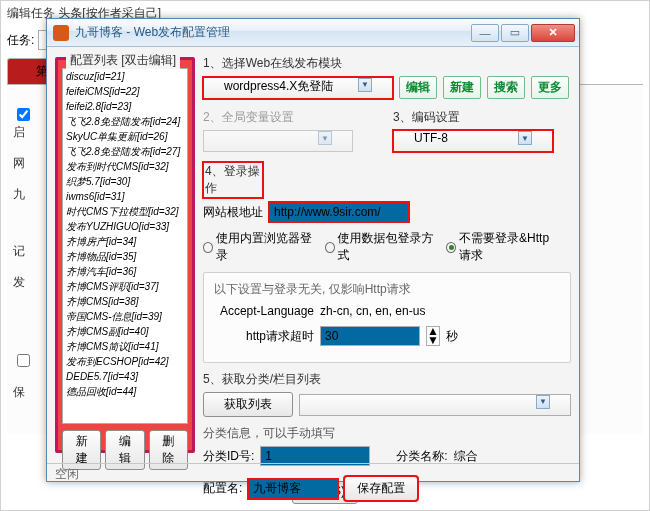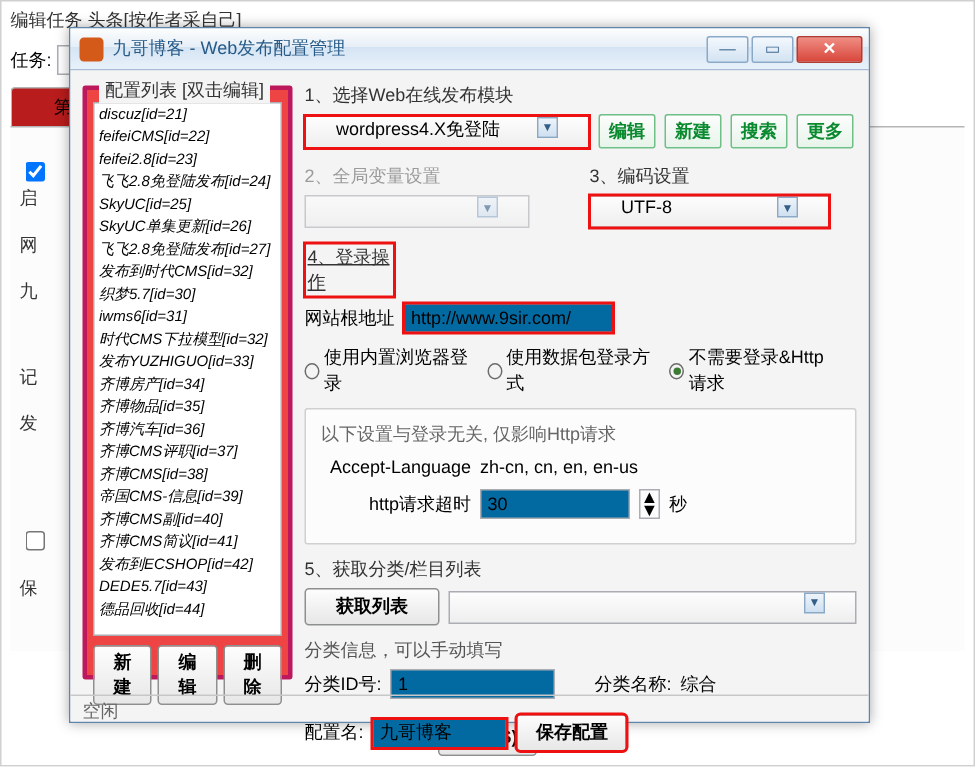--- a/index.html
+++ b/index.html
@@ -13,21 +13,21 @@
   .tab-strip { display:flex; gap:2px; padding:0 6px; margin-top:4px;}
   .tab { border:1px solid #b5b5b5; border-bottom:none; background:#b91c1c; padding:4px 28px; border-radius:3px 3px 0 0; }
   .panel-edge { border-top:1px solid #b5b5b5; margin:0 6px; height:350px; background:#fcfcfc; }
   .left-col { position:absolute; left:12px; top:90px; width:28px; }
   .left-col .lbl { margin:14px 0; color:#333; }
 
   .bottom-bar { position:absolute; left:0; right:0; bottom:6px; display:flex; justify-content:flex-end; gap:6px; padding:0 22px; align-items:center;flex-direction:column;}
   .watermark { color:#bbb; font-size:11px; margin-right:4px; }
 
   
-  .btn { background:linear-gradient(#fdfdfd,#e7e7e7); border:1px solid #8e8f8f; border-radius:3px; padding:3px 12px; cursor:pointer;font-weight:bold; }
+  .btn { background:linear-gradient(#fdfdfd,#e7e7e7); border:1px solid #8e8f8f; border-radius:3px; padding:3px 12px; cursor:pointer; }
   .btn-green { color:#0a8a2f; font-weight:bold; border:1px solid #6fbf87; background:linear-gradient(#fdfdfd,#e7f4ea); padding:2px 6px; border-radius:2px; cursor:pointer;}
 
   
   .dialog { position:absolute; left:46px; top:18px; width:534px; height:464px; background:#fff; border:1px solid #5e86ad; box-shadow:0 0 8px rgba(0,0,0,.35); }
   .titlebar { height:28px; background:linear-gradient(#fdfefe,#e6eef7 45%,#d5e4f3 46%,#e8f1fa); border-bottom:1px solid #a7bcd4; display:flex; align-items:center; padding:0 4px 0 6px;}
   .titlebar .ico { width:16px; height:16px; background:#d45a19; border-radius:3px; margin-right:6px;}
   .titlebar .title { color:#265a88; flex:1;}
   .winbtn { width:28px; height:18px; margin-left:2px; border:1px solid #8aa9c7; background:linear-gradient(#f3f8fd,#d3e3f2); border-radius:2px; display:flex; align-items:center; justify-content:center; font-size:11px; color:#416a93; cursor:pointer;}
   .winbtn.close { width:44px; background:linear-gradient(#f08d84,#d9463b); border-color:#b13a31; color:#fff; font-weight:bold;}
   .dlgbody { position:absolute; top:28px; left:0; right:0; bottom:0; background:#f4f4f4; padding:6px; }
@@ -99,21 +99,20 @@
 
   <div class="dlgbody">
 
     <div class="grp leftgroup">
       <span class="grp-title">配置列表    [双击编辑]</span>
       <div class="listbox" id="cfg-list">
           <div class="item">discuz[id=21]</div>
           <div class="item">feifeiCMS[id=22]</div>
           <div class="item">feifei2.8[id=23]</div>
           <div class="item">飞飞2.8免登陆发布[id=24]</div>
-          <div class="item">SkyUC[id=25]</div>
           <div class="item">SkyUC单集更新[id=26]</div>
           <div class="item">飞飞2.8免登陆发布[id=27]</div>
           <div class="item">发布到时代CMS[id=32]</div>
           <div class="item">织梦5.7[id=30]</div>
           <div class="item">iwms6[id=31]</div>
           <div class="item">时代CMS下拉模型[id=32]</div>
           <div class="item">发布YUZHIGUO[id=33]</div>
           <div class="item">齐博房产[id=34]</div>
           <div class="item">齐博物品[id=35]</div>
           <div class="item">齐博汽车[id=36]</div>
@@ -157,21 +156,21 @@
         </div>
         <div class="col">
           <div class="section-label">3、编码设置</div>
           <div class="sel redbox" style="width:160px">
             <span>UTF-8</span>
             <span class="arrow">▼</span>
           </div>
         </div>
       </div>
 
-      <div class="section-label redbox" style="margin-top:10px; width:60px; padding:1px 2px;text-decoration:underline;">4、登录操作</div>
+      <div class="section-label redbox" style="margin-top:10px; width:60px; padding:1px 2px;">4、登录操作</div>
       <div class="row">
         <span>网站根地址</span>
         <div class="text-input redbox" style="width:140px">
           <span>http://www.9sir.com/</span>
         </div>
       </div>
       <div class="row" style="gap:2px">
         <label class="radio">
             <span class="dot"></span>
             <span>使用内置浏览器登录</span>

